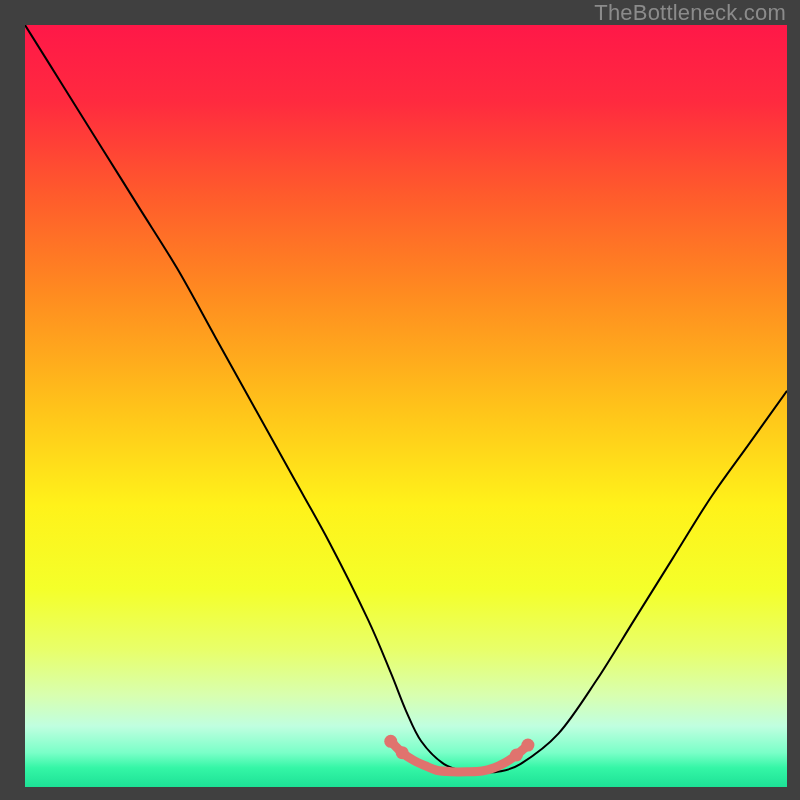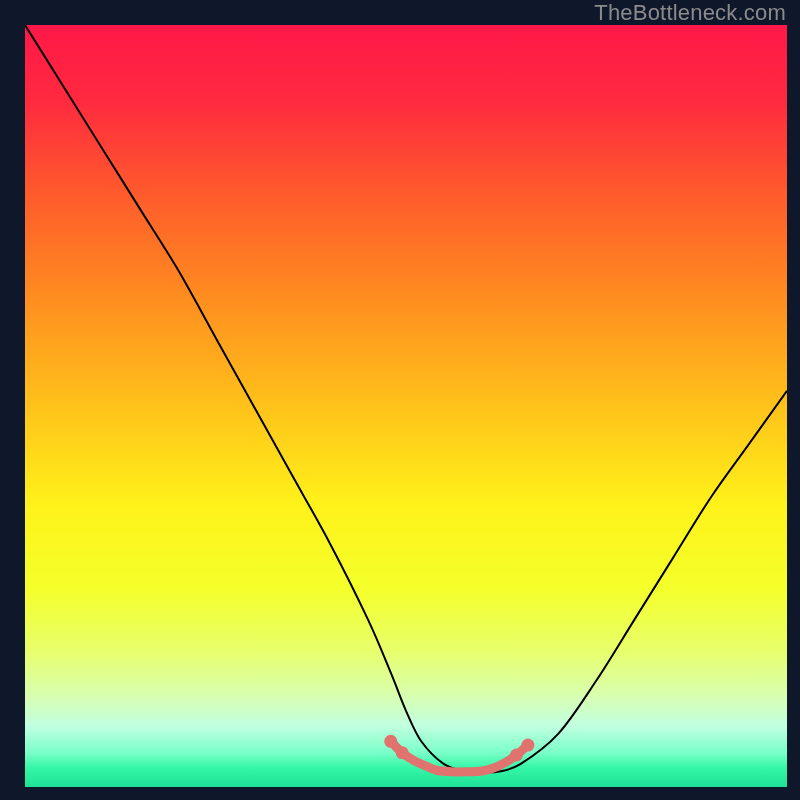--- a/index.html
+++ b/index.html
@@ -7,21 +7,21 @@
     padding: 0;
     width: 800px;
     height: 800px;
     background: #000;
     overflow: hidden;
   }
   .stage {
     position: relative;
     width: 800px;
     height: 800px;
-    background: #0f172a;
+    background: #404040;
   }
   .plot {
     position: absolute;
     left: 25px;
     top: 25px;
     width: 762px;
     height: 762px;
   }
   .watermark {
     position: absolute;

